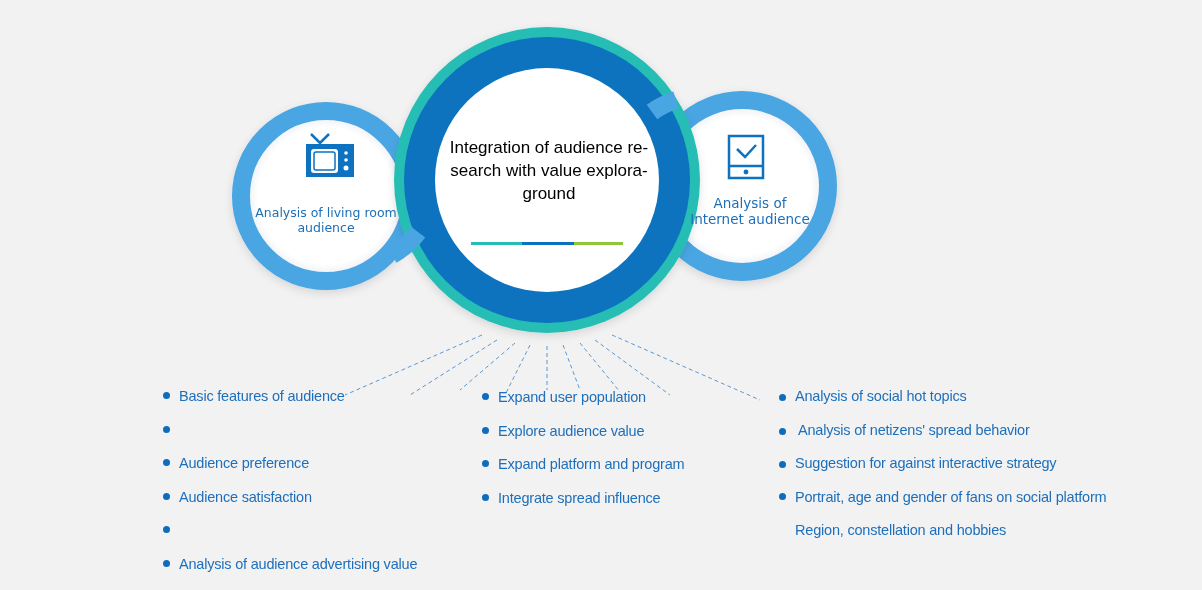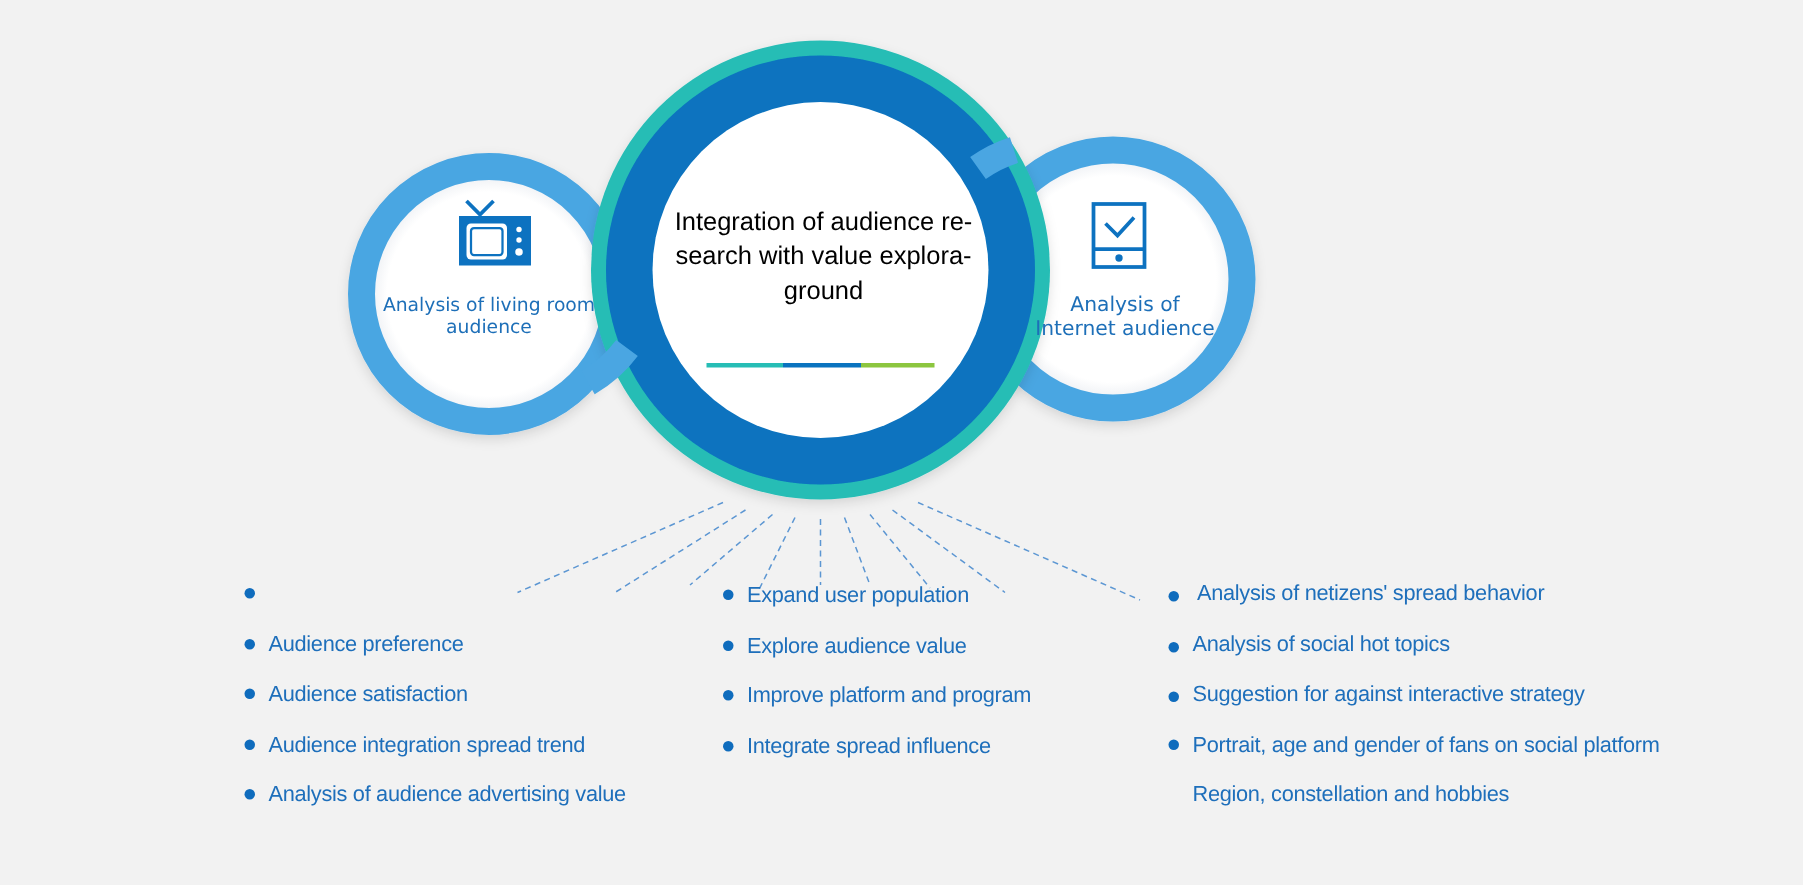--- a/index.html
+++ b/index.html
@@ -95,51 +95,52 @@
     </g>
 
     <g fill="none" stroke="#0d72c0" stroke-width="2.5">
       <rect x="729" y="136" width="34" height="42"></rect>
       <line x1="729" y1="166" x2="763" y2="166"></line>
       <polyline points="737,149 745,157 756,145"></polyline>
       <circle cx="746" cy="172" r="1.2" fill="#0d72c0"></circle>
     </g>
   </svg>
 
-  <div class="label side-label" style="left:248px; top:195px; width:156px;">
+  <div class="label side-label" style="left:248px; top:205px; width:156px;">
     <div>Analysis of living room</div>
     <div>audience</div>
   </div>
 
   <div class="center-title">
     <div>Integration of audience re-</div>
     <div>search with value explora-</div>
     <div>ground</div>
   </div>
 
   <div class="label side-label" style="left:680px; top:195px; width:140px; font-size:13.5px;">
     <div>Analysis of</div>
     <div>Internet audience</div>
   </div>
 
   <ul class="list" id="list-left">
+    <li><span class="dot"></span><span>Basic features of audience</span></li>
     <li><span class="dot"></span></li>
     <li><span class="dot"></span><span>Audience preference</span></li>
     <li><span class="dot"></span><span>Audience satisfaction</span></li>
-    <li><span class="dot"></span><span>Audience integration spread trend</span></li>
+    <li><span class="dot"></span></li>
     <li><span class="dot"></span><span>Analysis of audience advertising value</span></li>
   </ul>
 
   <ul class="list" id="list-mid">
     <li><span class="dot"></span><span>Expand user population</span></li>
     <li><span class="dot"></span><span>Explore audience value</span></li>
-    <li><span class="dot"></span><span>Improve platform and program</span></li>
+    <li><span class="dot"></span><span>Expand platform and program</span></li>
     <li><span class="dot"></span><span>Integrate spread influence</span></li>
   </ul>
 
   <ul class="list" id="list-right">
+    <li><span class="dot" style="top:8px"></span><span>Analysis of social hot topics</span></li>
     <li><span class="dot" style="top:8px"></span><span style="white-space:pre"> Analysis of netizens' spread behavior</span></li>
-    <li><span class="dot" style="top:8px"></span><span>Analysis of social hot topics</span></li>
     <li><span class="dot" style="top:8px"></span><span>Suggestion for against interactive strategy</span></li>
     <li><span class="dot"></span><span>Portrait, age and gender of fans on social platform</span></li>
     <li class="nodot"><span>Region, constellation and hobbies</span></li>
   </ul>
 </div>
 
 </body></html>

